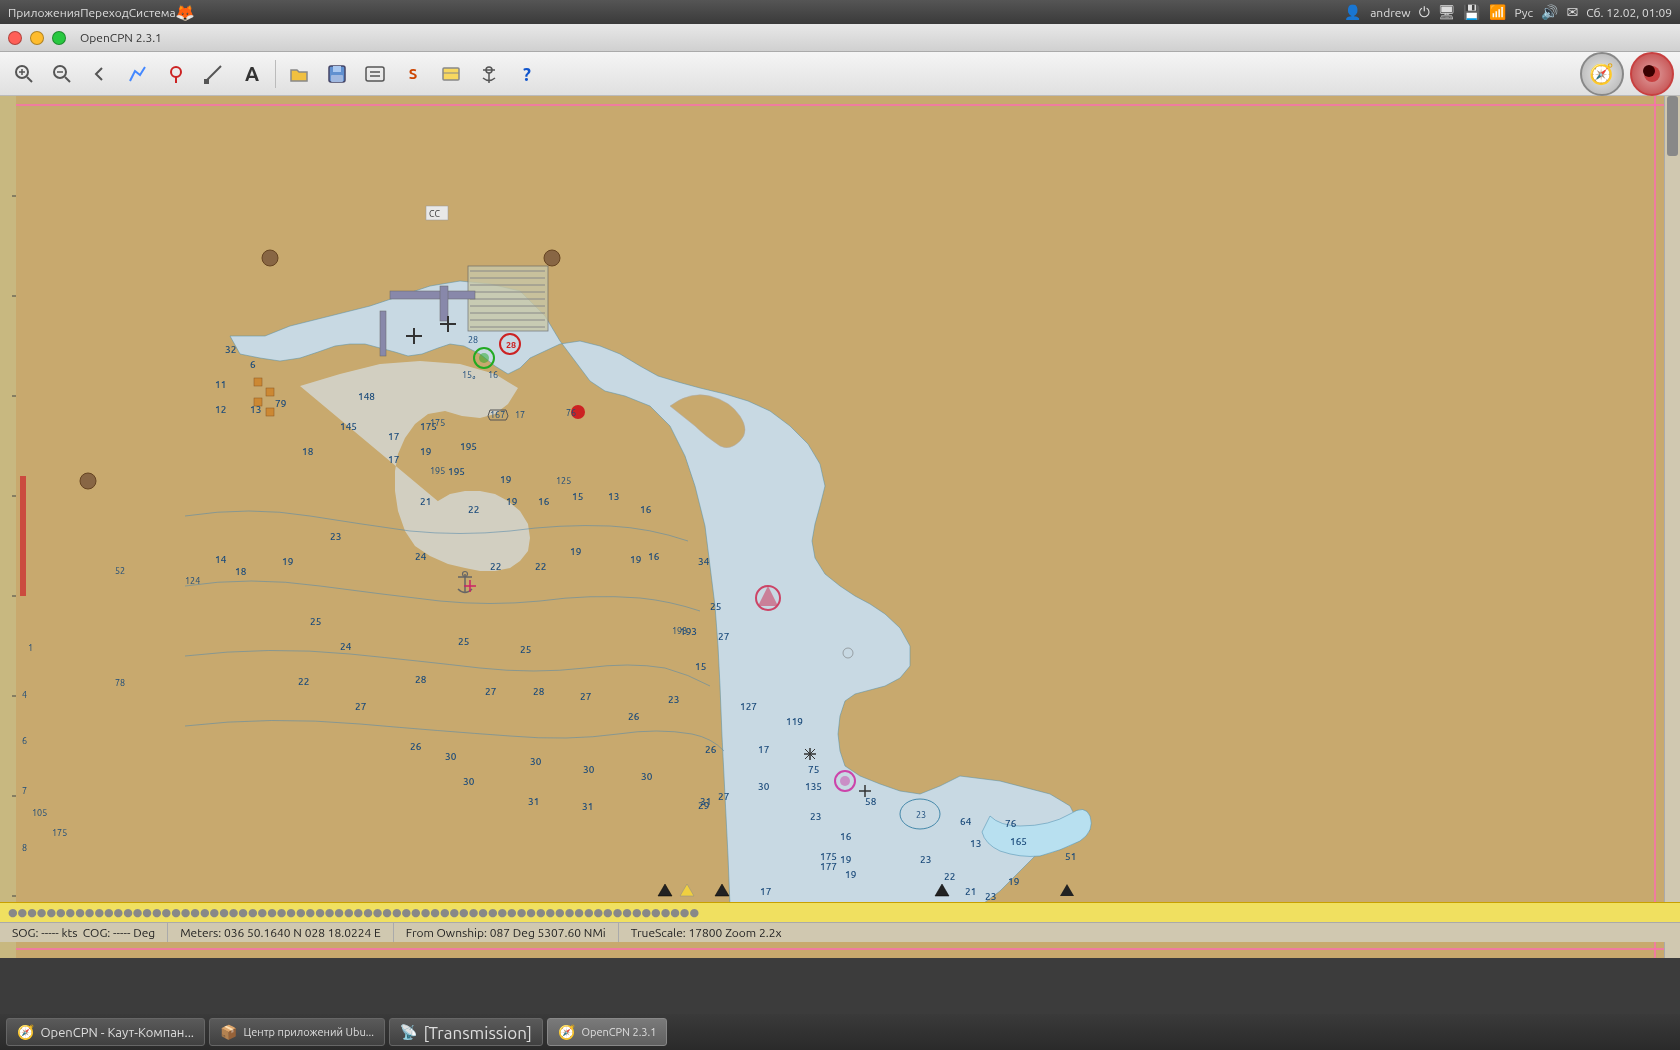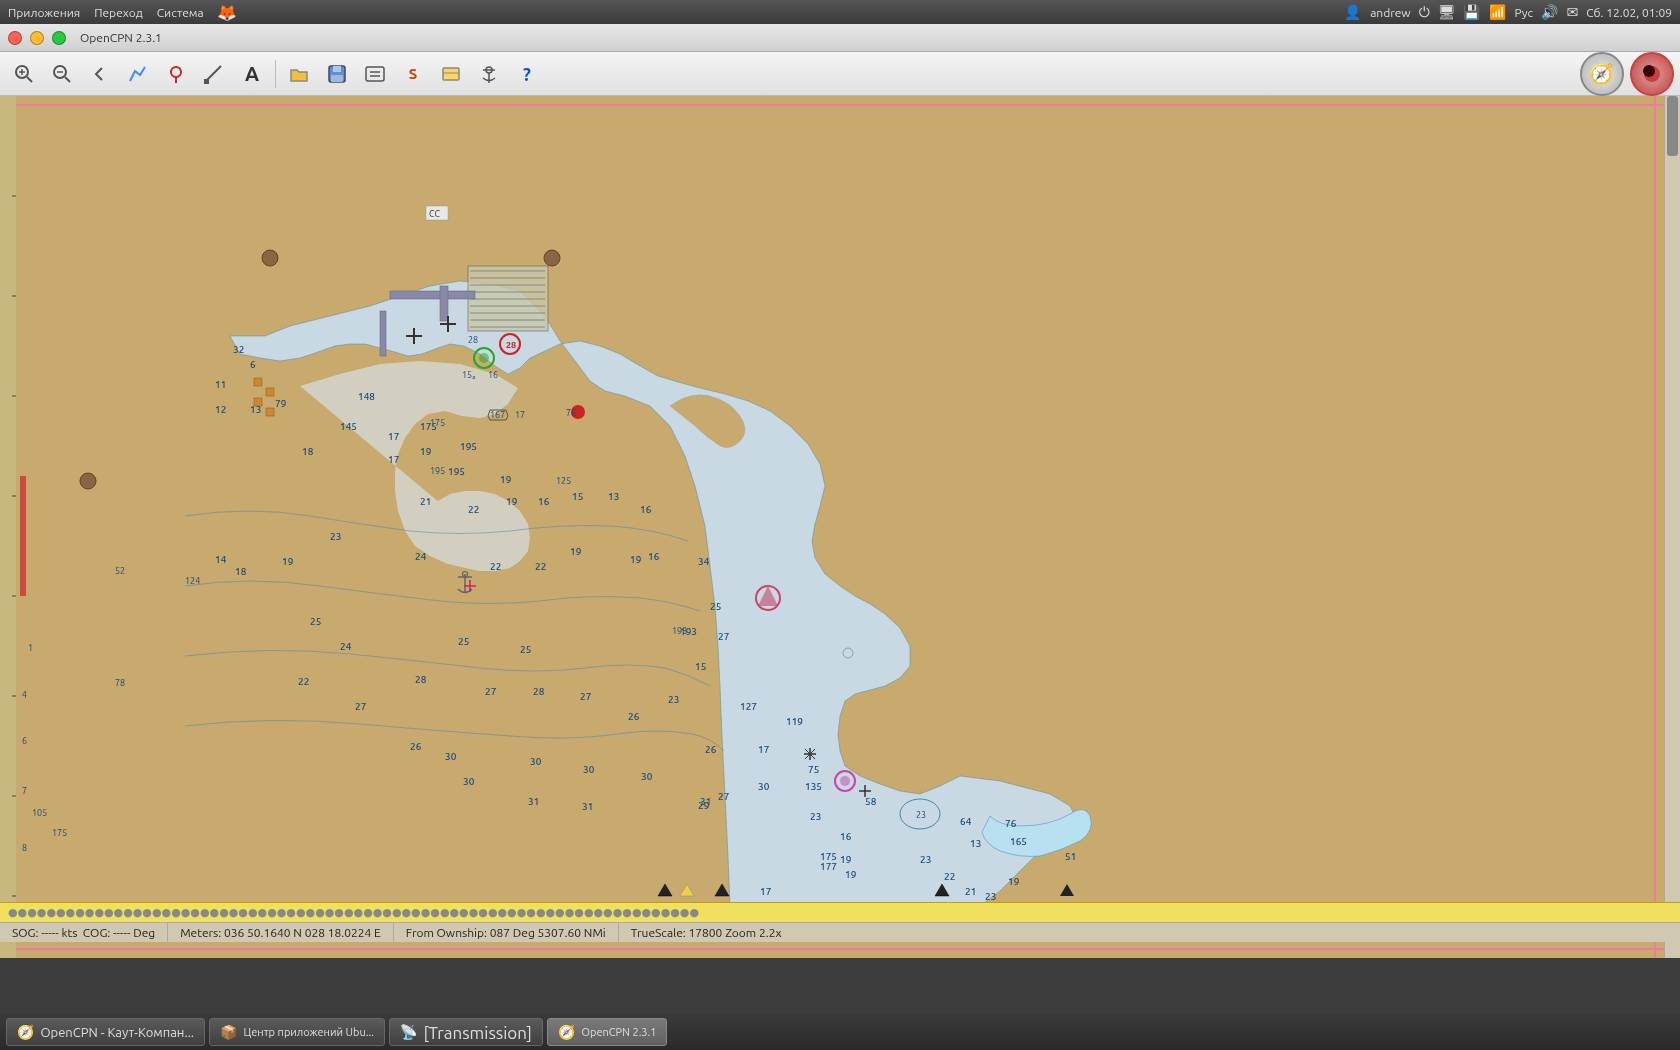--- a/index.html
+++ b/index.html
@@ -6,21 +6,21 @@
     body { width: 1680px; height: 1050px; overflow: hidden; font-family: 'Ubuntu', 'DejaVu Sans', sans-serif; background: #3c3c3c; }
 
     
     #system-bar {
       width: 1680px; height: 24px;
       background: linear-gradient(to bottom, #555, #3a3a3a);
       display: flex; align-items: center;
       color: #ddd; font-size: 12px;
       padding: 0 8px;
     }
-    #system-bar-left { display: flex; gap: 14px; align-items: center; }
+    #system-bar-left { display: flex; align-items: center; }
     #system-bar-left span { cursor: pointer; }
     #system-bar-right {
       margin-left: auto; display: flex; align-items: center; gap: 8px; font-size: 12px;
     }
 
     
     #title-bar {
       width: 1680px; height: 28px;
       background: linear-gradient(to bottom, #e8e8e8, #d0d0d0);
       display: flex; align-items: center; padding: 0 8px; gap: 8px;
@@ -439,21 +439,21 @@
     <rect x="426" y="110" width="22" height="14" fill="#e8e8e8" stroke="#999" stroke-width="0.5"></rect>
     <text x="429" y="121" font-size="9" fill="#333">CC</text>
 
     <ellipse cx="920" cy="718" rx="20" ry="15" fill="none" stroke="#4488aa" stroke-width="1"></ellipse>
     <text x="916" y="722" font-size="9" fill="#1a4a7a">23</text>
 
   </svg>
 
 
   <div id="depth-numbers-container">
-      <span class="depth-num" style="left: 233px; top: 248px;">32</span>
+      <span class="depth-num" style="left: 225px; top: 248px;">32</span>
       <span class="depth-num" style="left: 250px; top: 263px;">6</span>
       <span class="depth-num" style="left: 275px; top: 257px; margin-top: 45px;">79</span>
       <span class="depth-num" style="left: 215px; top: 283px;">11</span>
       <span class="depth-num" style="left: 358px; top: 295px;">148</span>
       <span class="depth-num" style="left: 340px; top: 325px;">145</span>
       <span class="depth-num" style="left: 420px; top: 325px;">175</span>
       <span class="depth-num" style="left: 215px; top: 308px;">12</span>
       <span class="depth-num" style="left: 250px; top: 308px;">13</span>
       <span class="depth-num" style="left: 388px; top: 335px;">17</span>
       <span class="depth-num" style="left: 302px; top: 350px;">18</span>

